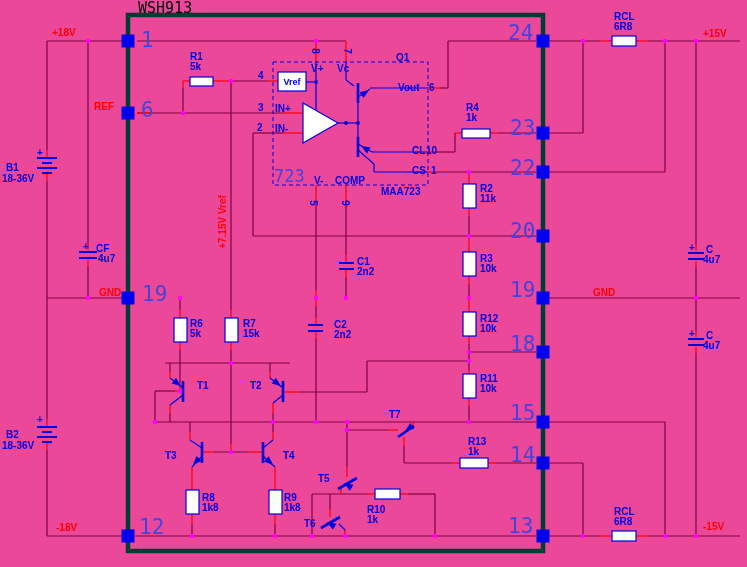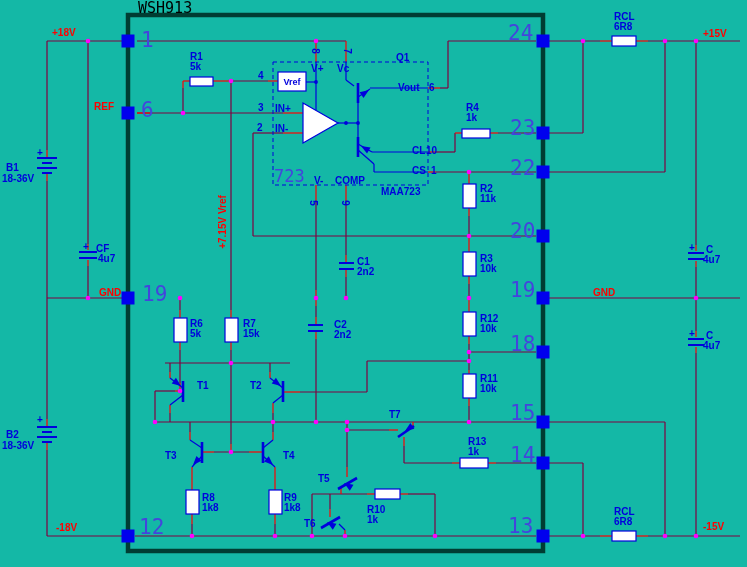--- a/index.html
+++ b/index.html
@@ -1,16 +1,16 @@
 <!DOCTYPE html>
 <html><head>
 <meta charset="utf-8">
 <style>
   html,body{margin:0;padding:0;background:#fff;}
-  #stage{position:relative;width:747px;height:567px;background:#14b8a6;overflow:hidden;}
+  #stage{position:relative;width:747px;height:567px;background:#ec4899;overflow:hidden;}
   svg{position:absolute;left:0;top:0;}
 </style>
 </head>
 <body>
 
 <div id="stage">
   <svg id="cv" width="747" height="567" viewBox="0 0 747 567">
       <rect x="128" y="15" width="415" height="536" fill="none" stroke="#003d33" stroke-width="4.5"></rect>
       <line x1="47" y1="41" x2="123" y2="41" stroke="#800040" stroke-width="1.2"></line>
       <line x1="47" y1="41" x2="47" y2="150" stroke="#800040" stroke-width="1.2"></line>

